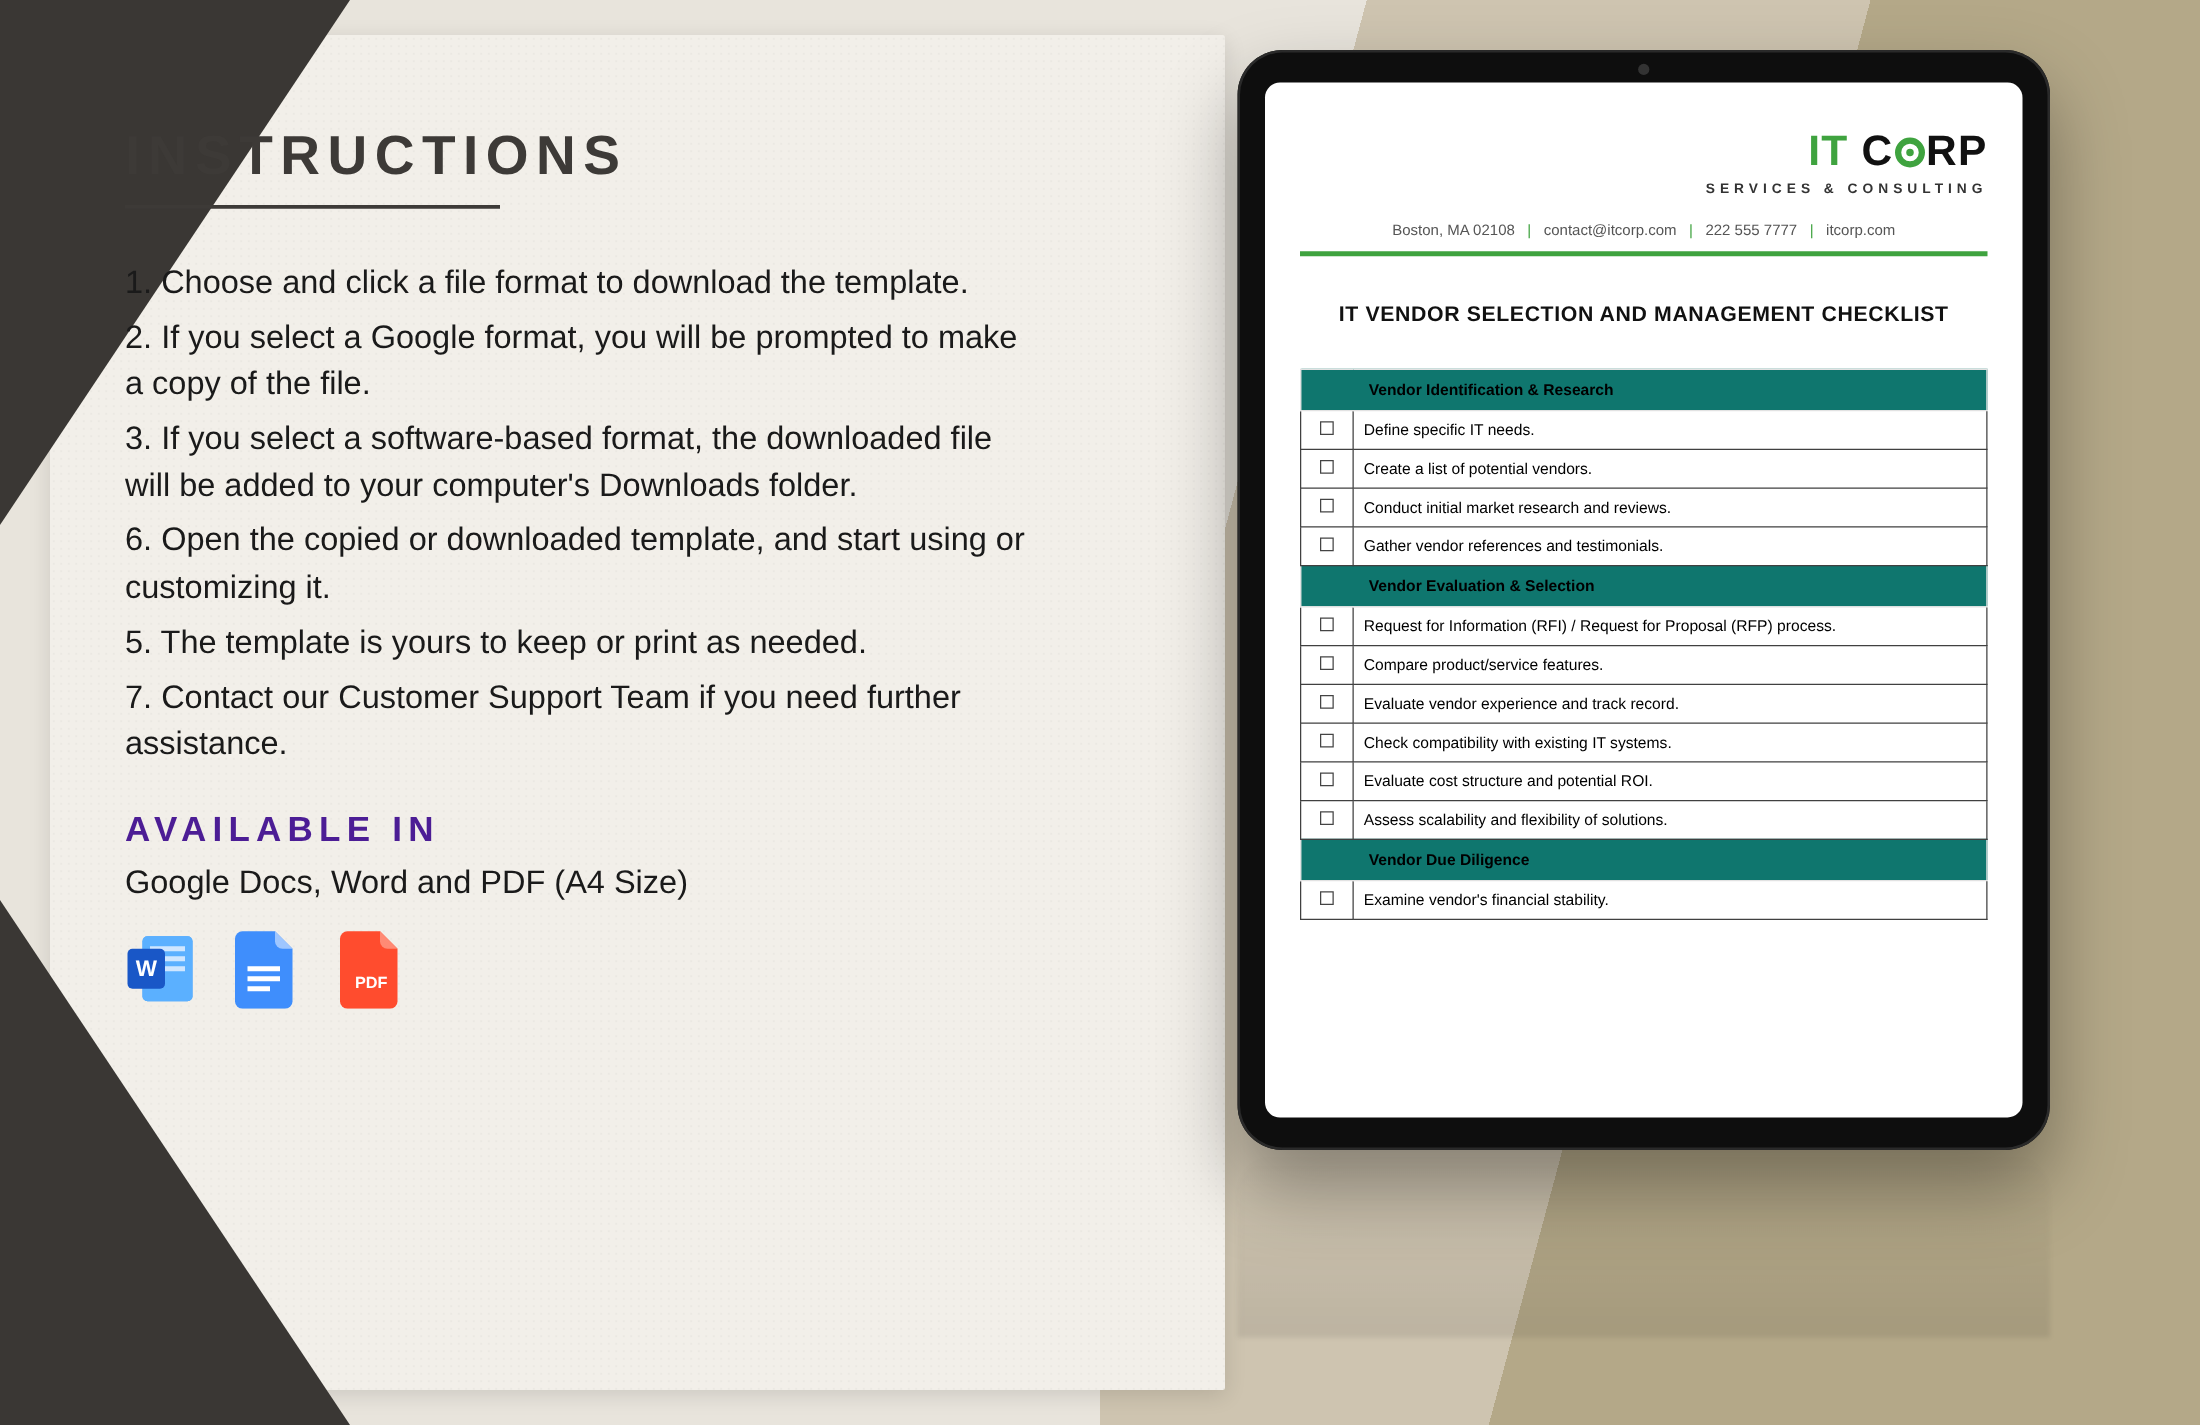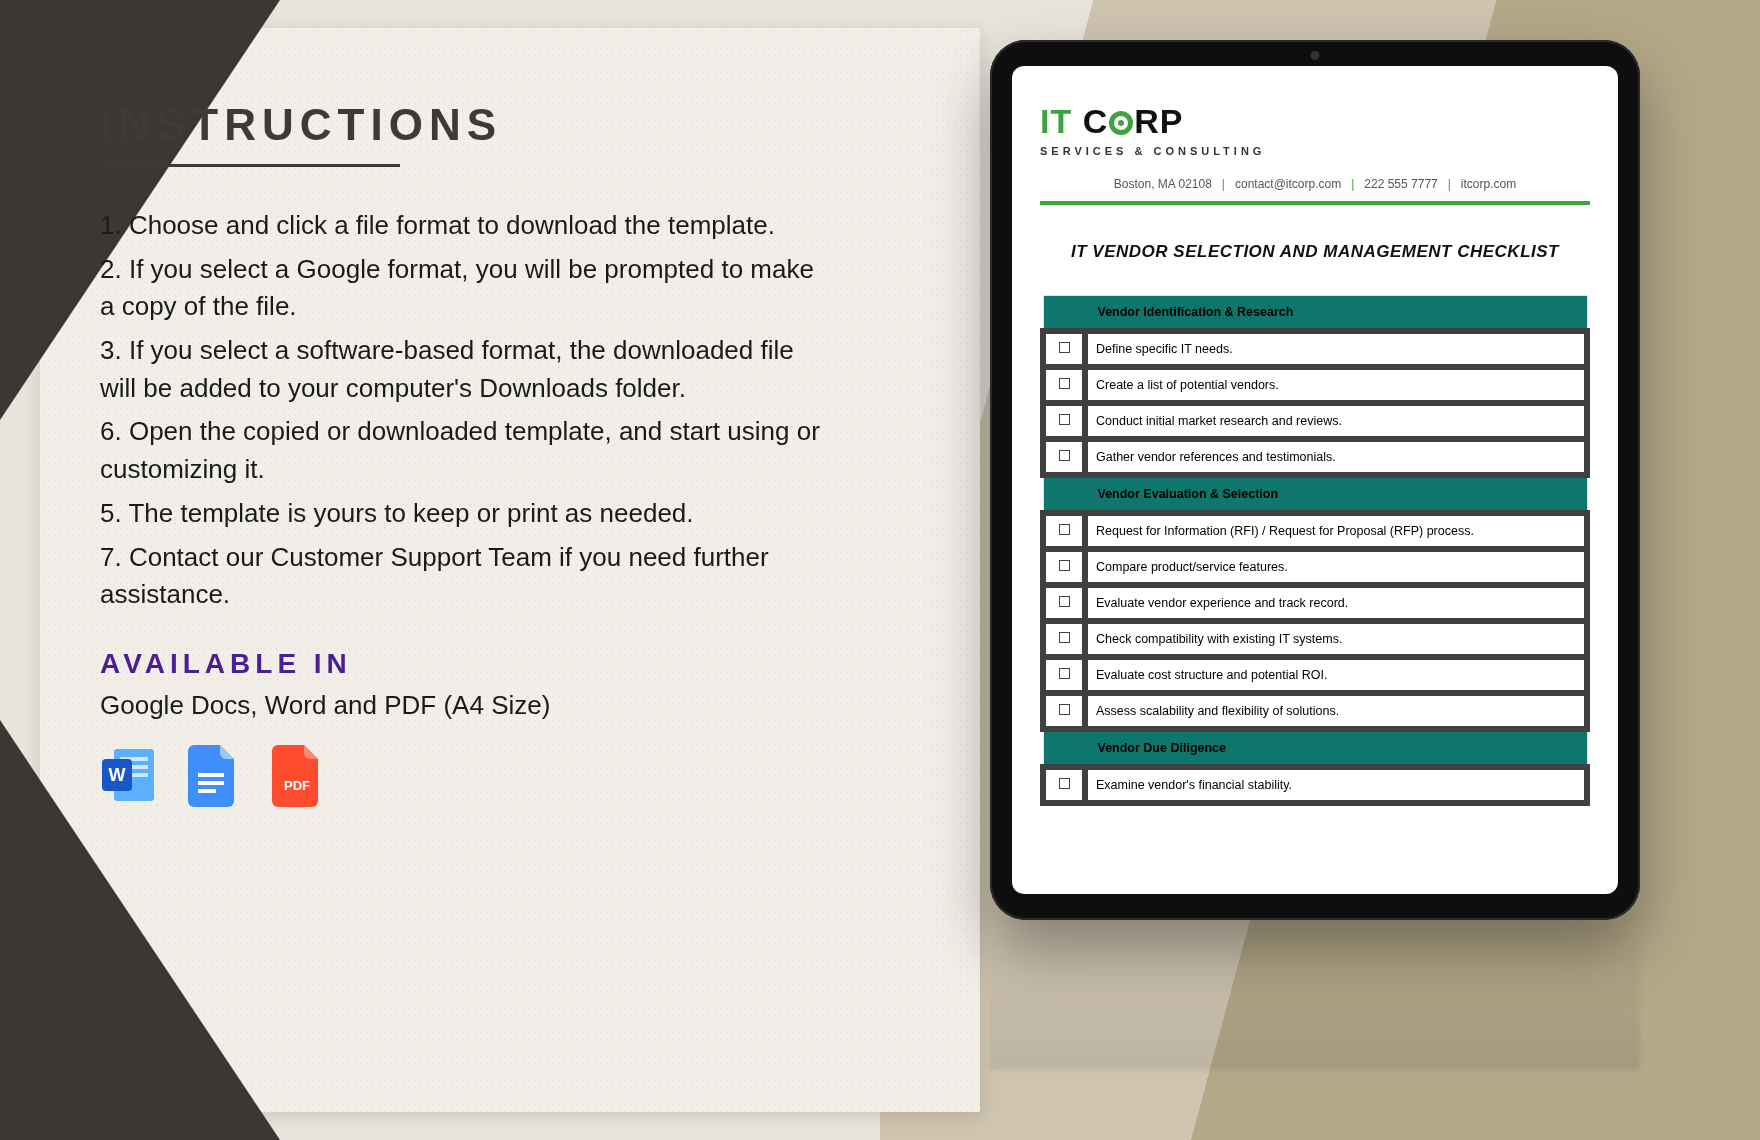--- a/index.html
+++ b/index.html
@@ -27,33 +27,33 @@
 .pdf-label { position:absolute; color:#fff; font-size:13px; font-weight:bold; bottom:14px; left:0; right:0; text-align:center; }
 
 
 .tablet-wrap { position:absolute; right:120px; top:40px; width:650px; }
 .tablet { width:650px; height:880px; background:#0e0e0e; border-radius:36px; padding:26px 22px; box-shadow:0 30px 60px rgba(0,0,0,.35), inset 0 0 0 2px #2a2a2a; position:relative; }
 .cam { position:absolute; top:11px; left:50%; transform:translateX(-50%); width:9px; height:9px; background:#333; border-radius:50%; }
 .screen { width:100%; height:100%; background:#fff; border-radius:12px; overflow:hidden; padding:36px 28px; }
 .reflection { position:absolute; left:0; right:0; top:880px; height:150px; background:linear-gradient(to bottom, rgba(14,14,14,.25), rgba(14,14,14,0)); border-radius:0 0 36px 36px; transform:scaleY(-1); opacity:.35; filter:blur(2px); }
 
 
-.logo { text-align:left; }
+.logo { text-align:right; }
 .logo .brand { font-size:34px; font-weight:900; letter-spacing:1px; color:#111; }
 .logo .brand .it { color:#3fa33f; }
 .logo .brand .o { display:inline-block; width:24px; height:24px; border:5px solid #3fa33f; border-radius:50%; vertical-align:-2px; margin:0 1px; position:relative; }
 .logo .brand .o:after { content:""; position:absolute; inset:4px; background:#3fa33f; border-radius:50%; }
 .logo .tag { font-size:11px; letter-spacing:4px; color:#333; margin-top:4px; font-weight:bold; }
 .contact { text-align:center; font-size:12px; color:#555; margin:20px 0 10px; }
 .contact .sep { color:#3fa33f; margin:0 10px; }
 .greenbar { height:4px; background:#3fa33f; margin:0 0 34px; }
-.doc-title { text-align:center; font-size:17px; font-weight:900; letter-spacing:.5px; color:#111; line-height:1.5; margin:0 30px 30px;font-style:italic; }
+.doc-title { text-align:center; font-size:17px; font-weight:900; letter-spacing:.5px; color:#111; line-height:1.5; margin:0 30px 30px; }
 table.chk { width:100%; border-collapse:collapse; font-size:12.5px; }
 table.chk tr.sec td { background:#0f766e; font-weight:bold; padding:9px 8px 9px 54px; border:1px solid #e2e2e2;margin-left:30px; }
-table.chk tr.item td { border:6px solid #404040; padding:8px; }
+table.chk tr.item td { border:1px solid #404040; padding:8px; }
 table.chk tr.item td.box { width:42px; text-align:center; vertical-align:middle; }
 .cb { display:inline-block; width:11px; height:11px; border:1.5px solid #444; }
 
 </style>
 </head>
 <body>
 
 <div class="bg">
   <div class="wedge-right"></div>
   <div class="paper"></div>

